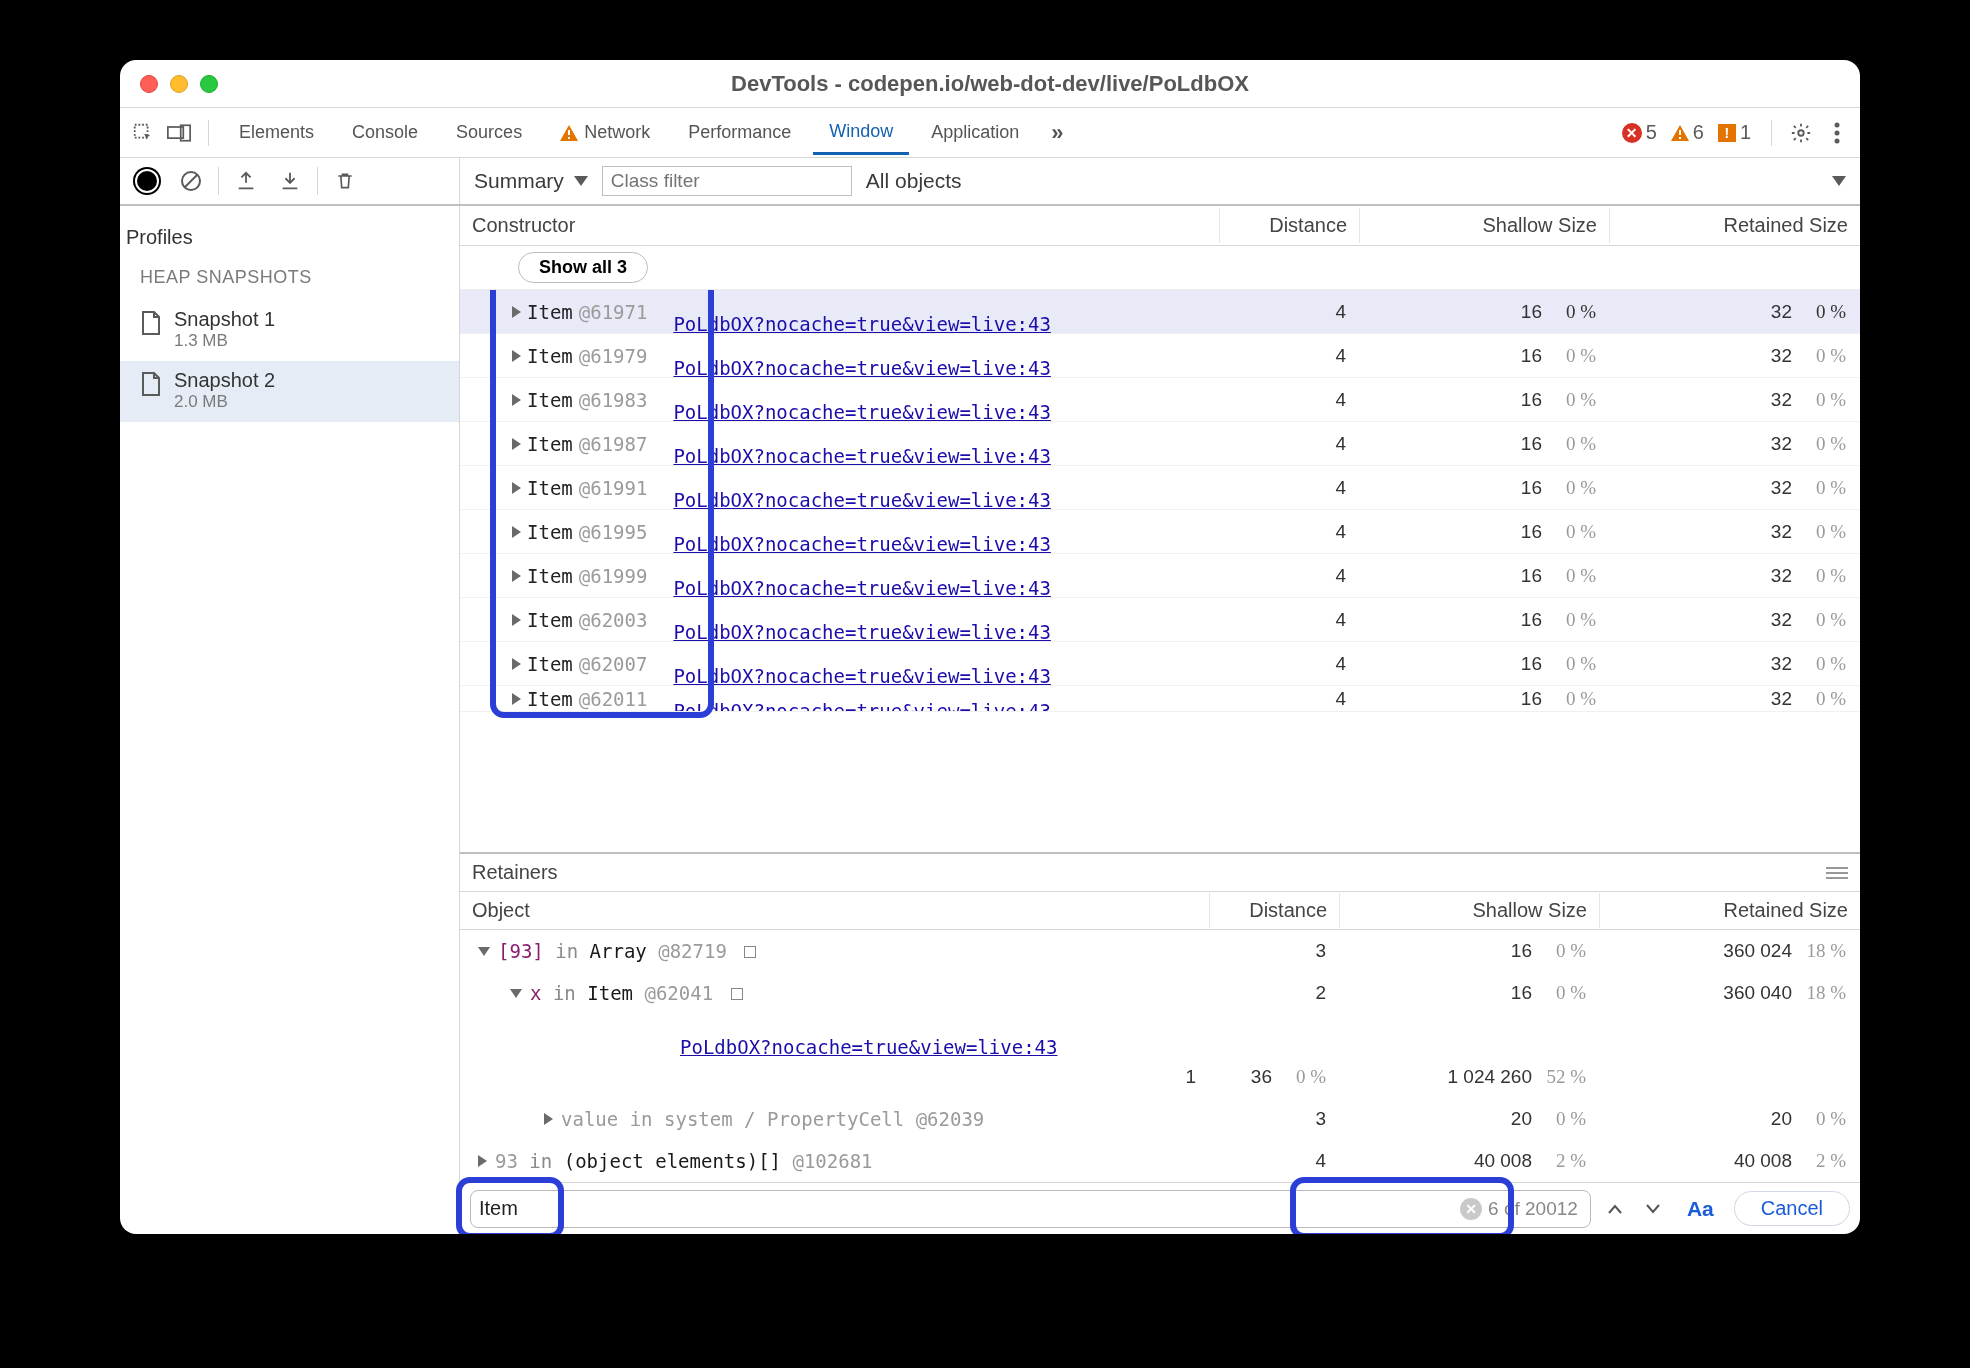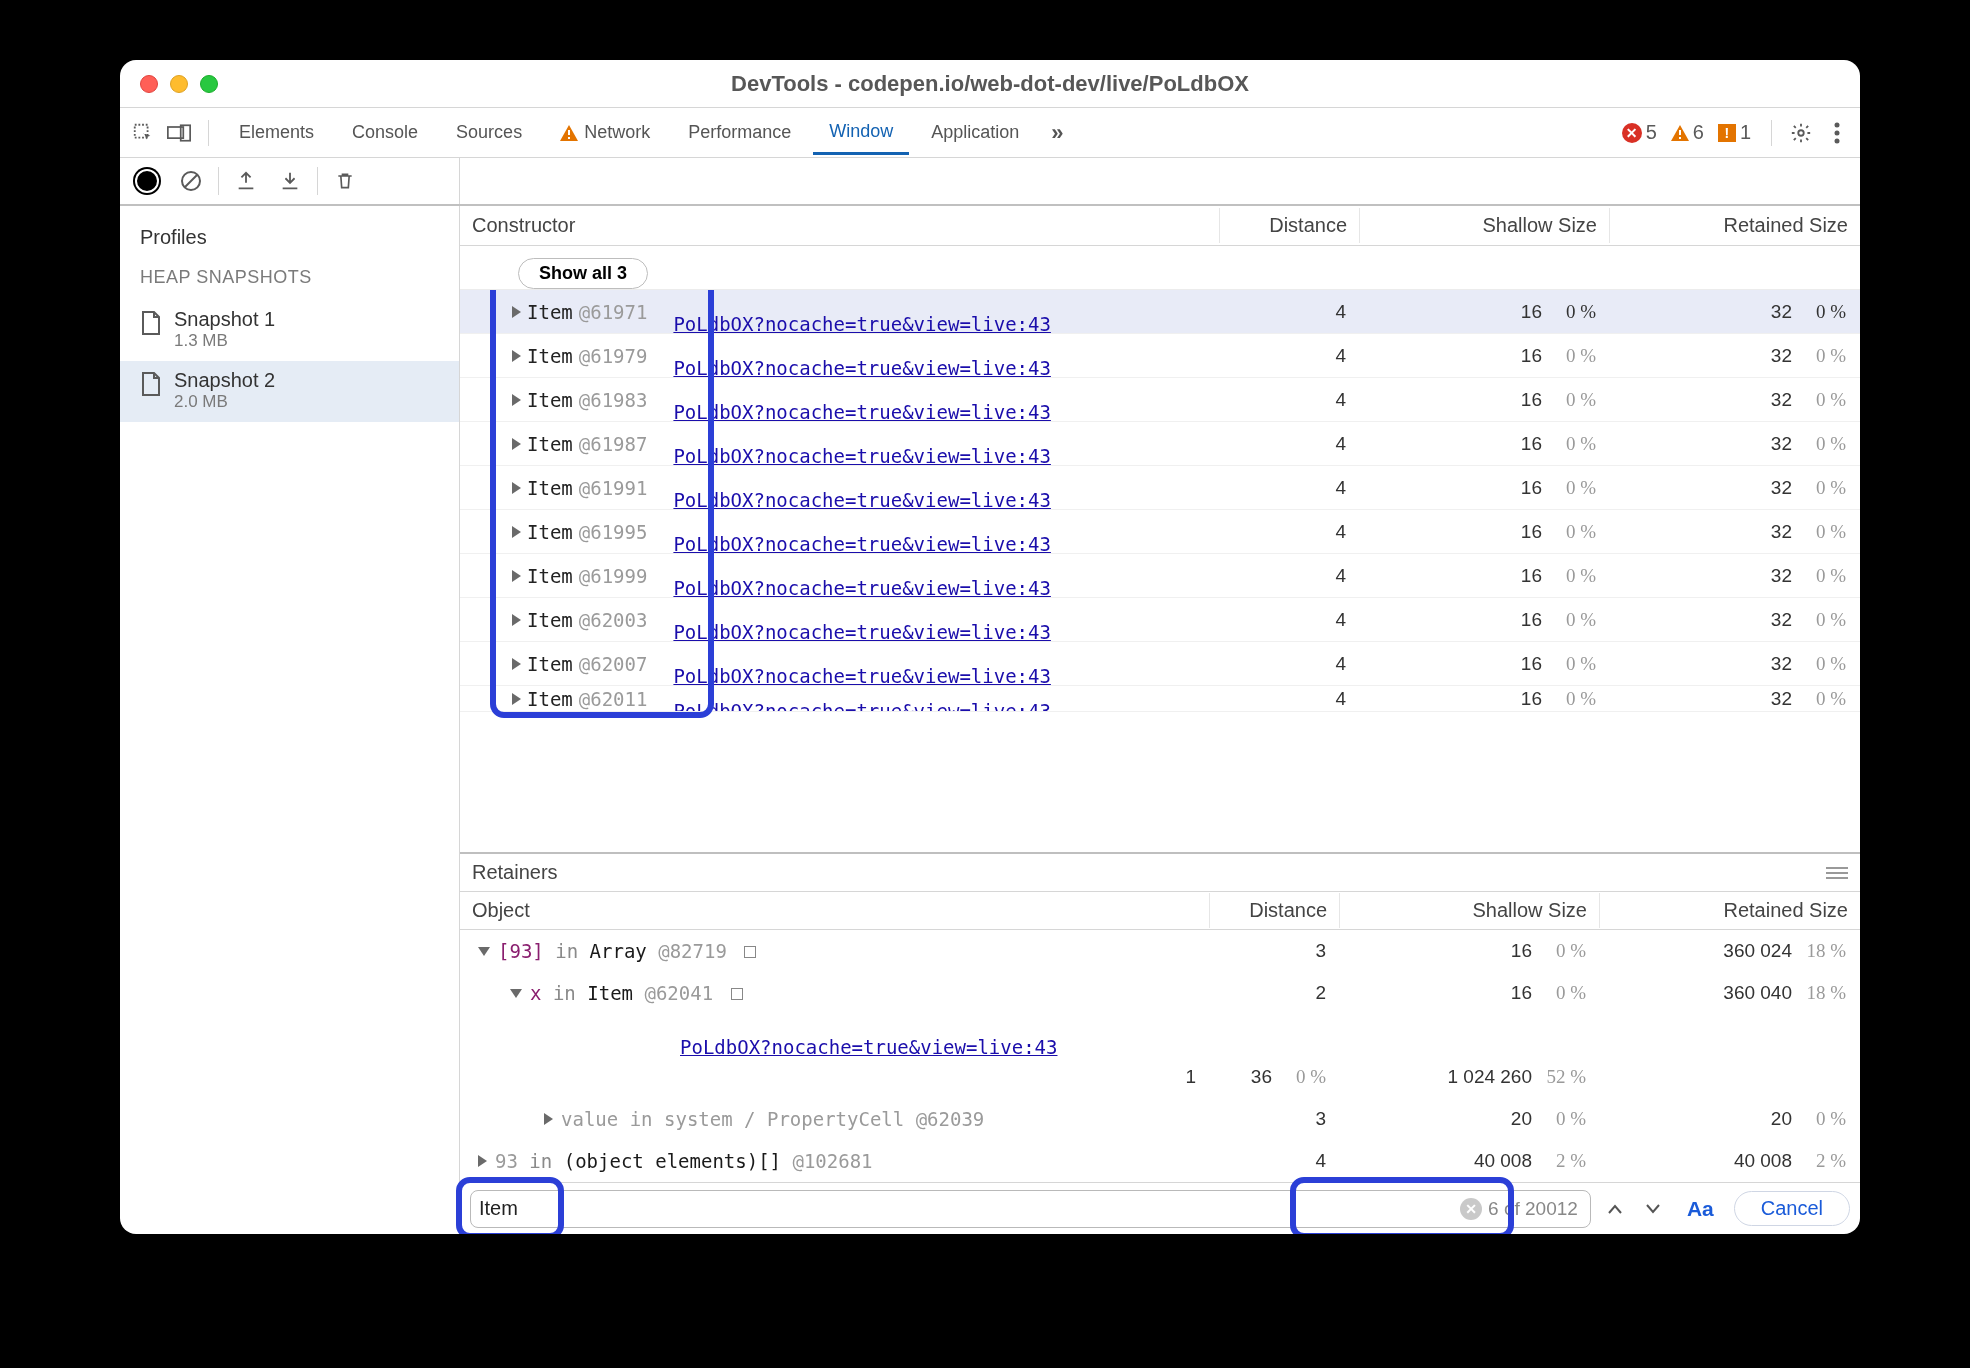--- a/index.html
+++ b/index.html
@@ -144,21 +144,21 @@
     flex: 1;
     display: flex;
     min-height: 0;
   }
   .sidebar {
     width: 340px;
     border-right: 1px solid #d6d6d6;
     padding-top: 14px;
     font-size: 20px;
   }
-  .side-sec-title { padding: 6px 20px 12px; color:#333; }
+  .side-sec-title { padding: 6px 6px 12px; color:#333; }
   .side-sub { padding: 6px 20px 12px; color:#7a7a7a; letter-spacing: .5px; font-size: 18px; }
   .snap {
     display:flex; gap: 12px; padding: 8px 20px 10px 20px;
     cursor:pointer;
   }
   .snap.selected { background:#e5ecf5; }
   .snap svg { flex:0 0 auto; margin-top:2px; }
   .snap .name { color:#333; font-size: 20px; }
   .snap .size { color:#7a7a7a; font-size: 17px; }
 
@@ -174,21 +174,21 @@
   .grid-header {
     height: 40px; border-bottom:1px solid #d6d6d6;
     font-size: 20px; color:#444;
   }
   .grid-header > div { padding: 6px 12px; border-right:1px solid #e6e6e6; }
   .grid-header > div:last-child { border-right:none; }
   .col-r { text-align:right; }
   .grid-body { flex:1; overflow:hidden; }
 
   .show-all-row {
-    display:flex; align-items:flex-end;
+    display:flex; align-items:center;
     height:44px; border-bottom:1px solid #ececec;
     padding-left: 58px;
   }
   .show-all-btn {
     border:1px solid #bdbdbd; border-radius: 20px;
     padding: 4px 20px; font-size: 18px; font-weight:600;
     background:#fff; cursor:pointer;
   }
 
   .row {
@@ -413,20 +413,32 @@
         <svg width="22" height="22" viewBox="0 0 24 24" fill="none" stroke="#5a5a5a" stroke-width="2">
             <path d="M12 14V3M7 9l5 5 5-5M4 20h16"></path>
           </svg>
       </div>
       <div style="width:1px;height:28px;background:#d6d6d6"></div>
       <div class="icon-btn">
         <svg width="20" height="22" viewBox="0 0 24 24" fill="none" stroke="#5a5a5a" stroke-width="2">
             <path d="M4 6h16M9 6V4h6v2M7 6l1 14h8l1-14"></path>
           </svg>
       </div>
+    </div>
+    <div class="tool-right">
+      <div class="select">
+        <span>Summary</span>
+        <span class="caret-down"></span>
+      </div>
+      <input class="filter-input" placeholder="Class filter" style="">
+      <div class="select">
+        <span>All objects</span>
+      </div>
+      <div class="tool-spacer"></div>
+      <span class="caret-down"></span>
     </div>
   </div>
 
   <div class="main">
 
     <div class="sidebar">
       <div class="side-sec-title">Profiles</div>
       <div class="side-sub">HEAP SNAPSHOTS</div>
       <div id="snaps">
           <div class="snap">

